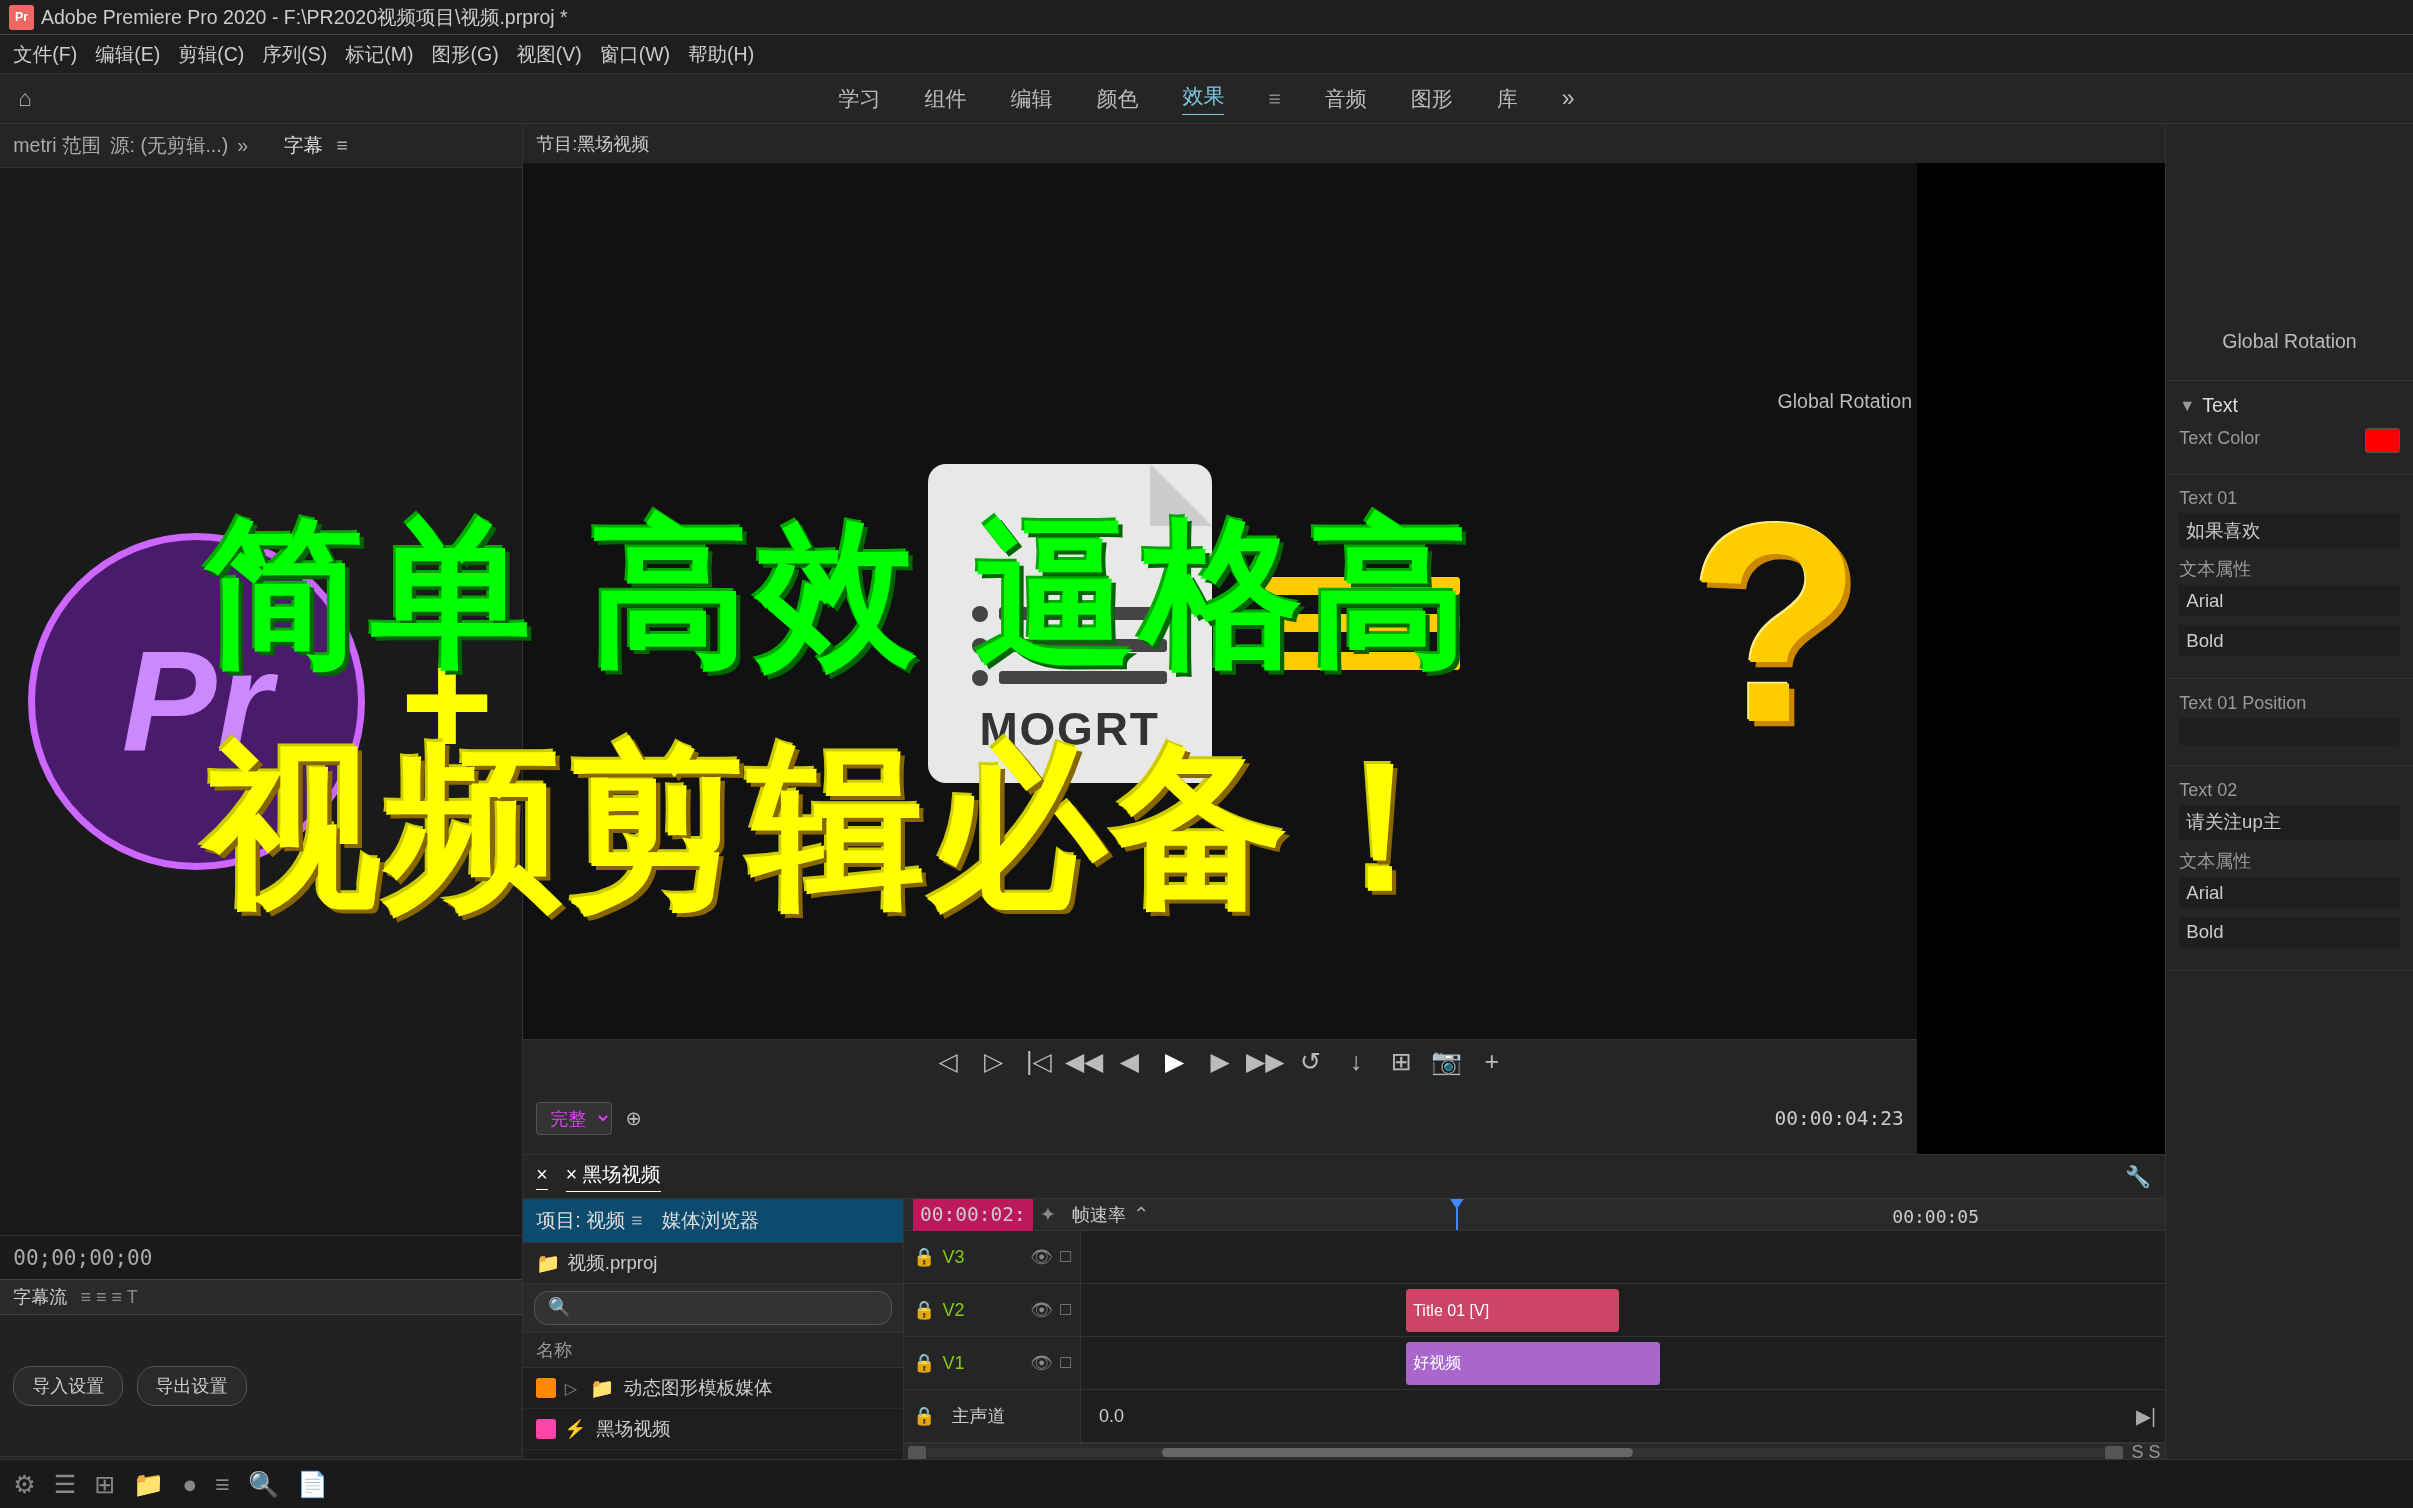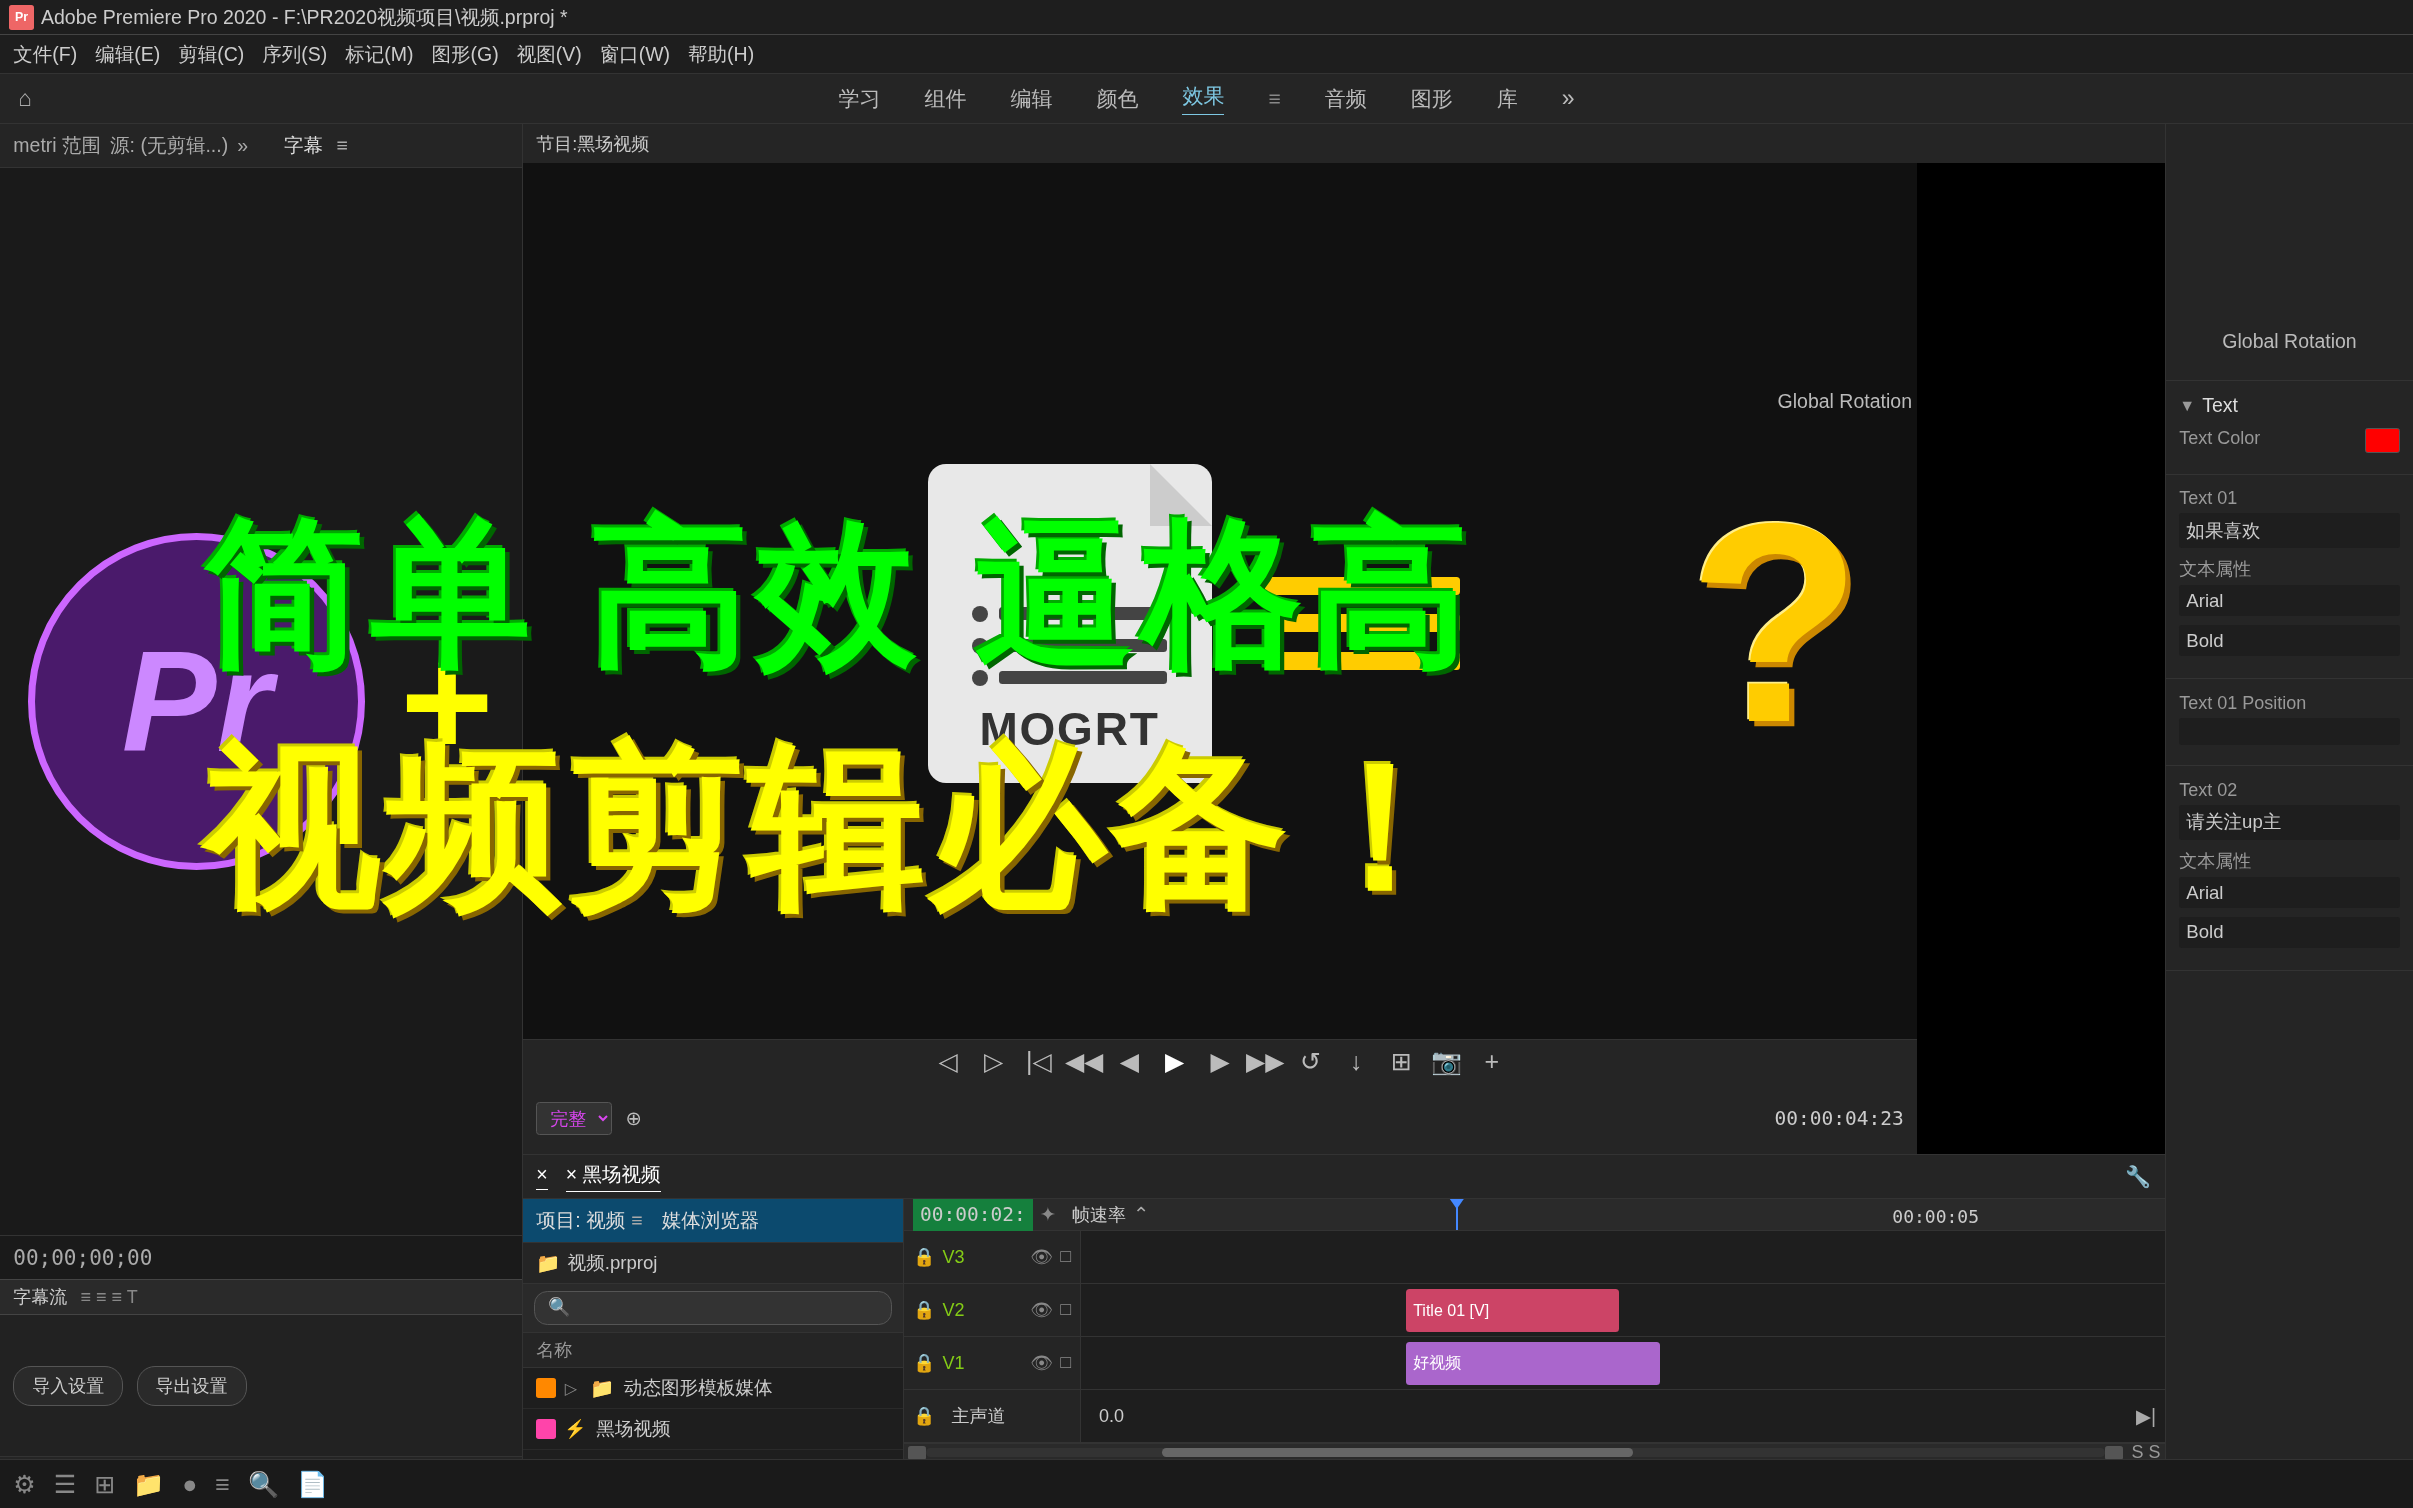--- a/index.html
+++ b/index.html
@@ -629,21 +629,21 @@
       position: relative;
       display: flex;
       align-items: center;
       padding: 0 9px;
       gap: 7px;
     }
     #timeline-ruler .time-btn {
       color: #ccc;
       font-size: 19.5px;
       font-family: monospace;
-      background: #15803d;
+      background: #be185d;
       padding: 18px 7px;
       border-radius: 2.7px;
     }
     #timeline-ruler .speed-label {
       color: #ccc;
       font-size: 18px;
       margin-left: 9px;
     }
 
     .track-row {

